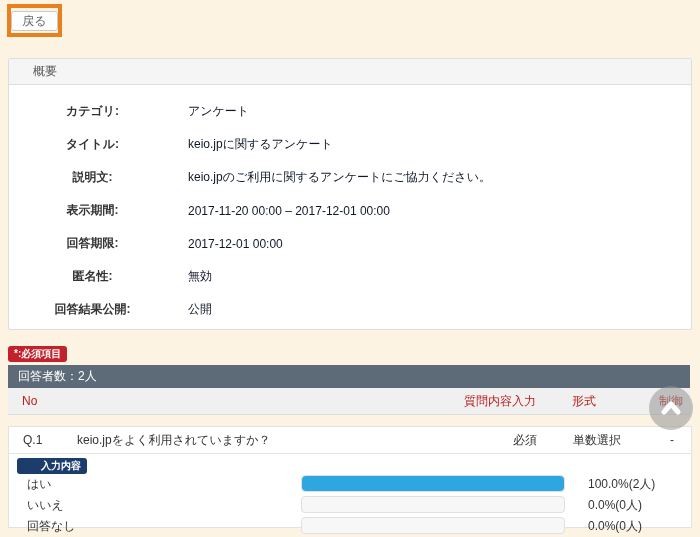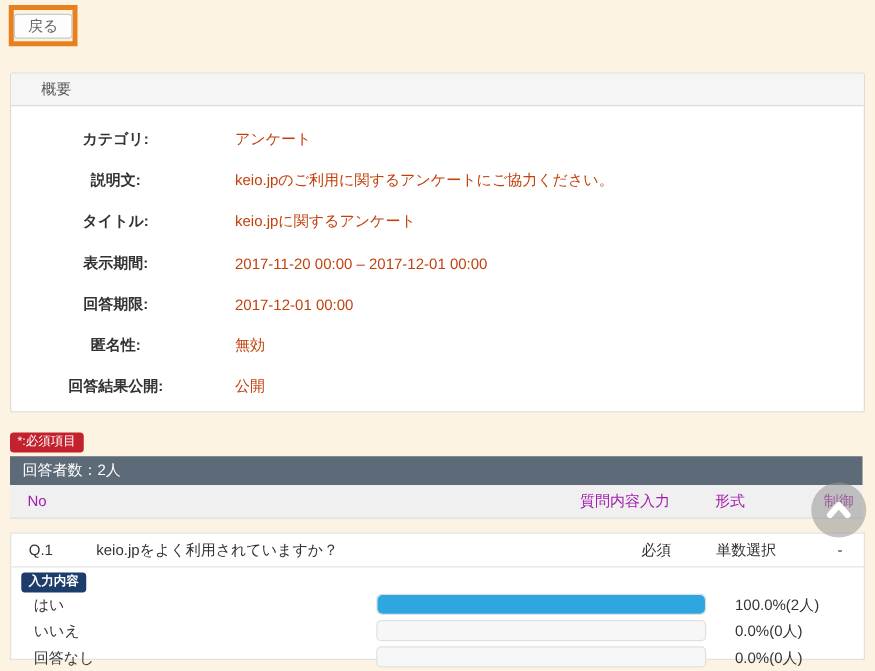--- a/index.html
+++ b/index.html
@@ -28,60 +28,60 @@
     position:absolute;left:8px;top:58px;width:682px;height:270px;
     background:#fff;border:1px solid #ddd;border-radius:2px;
   }
   .panel-header{
     height:25px;line-height:25px;background:#f5f5f5;
     border-bottom:1px solid #ddd;color:#555;padding-left:24px;
   }
   .panel-body{padding-top:10px;}
   .field-row{display:flex;height:33px;align-items:center;}
   .field-label{width:167px;text-align:center;font-weight:bold;color:#333;flex:none;}
-  .field-value{margin-left:12px;color:#c2410c;}
+  .field-value{margin-left:12px;color:#0f172a;}
 
   
   .required-badge{
     position:absolute;left:8px;top:346px;
-    background:#c3222c;color:#fff;font-size:10px;font-weight:normal;
+    background:#c3222c;color:#fff;font-size:10px;font-weight:bold;
     padding:2px 6px 3px 6px;border-radius:3px;line-height:1.1;
   }
 
   
   .respondents-bar{
     position:absolute;left:8px;top:365px;width:672px;height:23px;
     background:#5d6a77;color:#fff;line-height:23px;padding-left:10px;
   }
 
   
   .table-header{
     position:absolute;left:8px;top:388px;width:682px;height:26px;
     background:#f0f0f0;border-bottom:1px solid #ddd;
-    display:flex;align-items:center;color:#a21caf;
+    display:flex;align-items:center;color:#b91c1c;
   }
   .col-no{width:50px;padding-left:14px;flex:none;}
   .col-q{flex:1;text-align:right;}
   .col-input{width:60px;flex:none;}
   .col-format{width:80px;flex:none;}
   .col-control{width:38px;text-align:center;flex:none;}
 
   
   .question-panel{
     position:absolute;left:8px;top:426px;width:682px;height:100px;
     background:#fff;border:1px solid #e2e2e2;
   }
   .q-row{
     height:26px;display:flex;align-items:center;border-bottom:1px solid #e5e5e5;
   }
   .q-row .col-q{text-align:left;padding-left:4px;}
   .input-badge{
     position:absolute;left:8px;top:31px;
     background:#1c3d6b;color:#fff;font-size:10px;font-weight:bold;
-    padding:2px 6px 3px 6px;border-radius:3px;line-height:1.1;
+    padding:2px 6px 3px 24px;border-radius:3px;line-height:1.1;
   }
   .option-row{position:absolute;left:0;width:100%;height:16px;padding-left:40px;}
   .option-label{position:absolute;left:18px;top:1px;}
   .bar-track{
     position:absolute;left:292px;top:0;width:262px;height:15px;
     background:#f7f7f7;border:1px solid #e0e0e0;border-radius:4px;
   }
   .bar-fill{
     height:100%;background:#2ea7e0;border-radius:4px;width:0%;
   }
@@ -105,26 +105,26 @@
   </div>
 
   <section class="panel">
     <div class="panel-header">概要</div>
     <div class="panel-body">
       <div class="field-row">
         <span class="field-label">カテゴリ:</span>
         <span class="field-value">アンケート</span>
       </div>
       <div class="field-row">
+        <span class="field-label">タイトル:</span>
+        <span class="field-value">keio.jpに関するアンケート</span>
+      </div>
+      <div class="field-row">
         <span class="field-label">説明文:</span>
         <span class="field-value">keio.jpのご利用に関するアンケートにご協力ください。</span>
-      </div>
-      <div class="field-row">
-        <span class="field-label">タイトル:</span>
-        <span class="field-value">keio.jpに関するアンケート</span>
       </div>
       <div class="field-row">
         <span class="field-label">表示期間:</span>
         <span class="field-value">2017-11-20 00:00 – 2017-12-01 00:00</span>
       </div>
       <div class="field-row">
         <span class="field-label">回答期限:</span>
         <span class="field-value">2017-12-01 00:00</span>
       </div>
       <div class="field-row">

